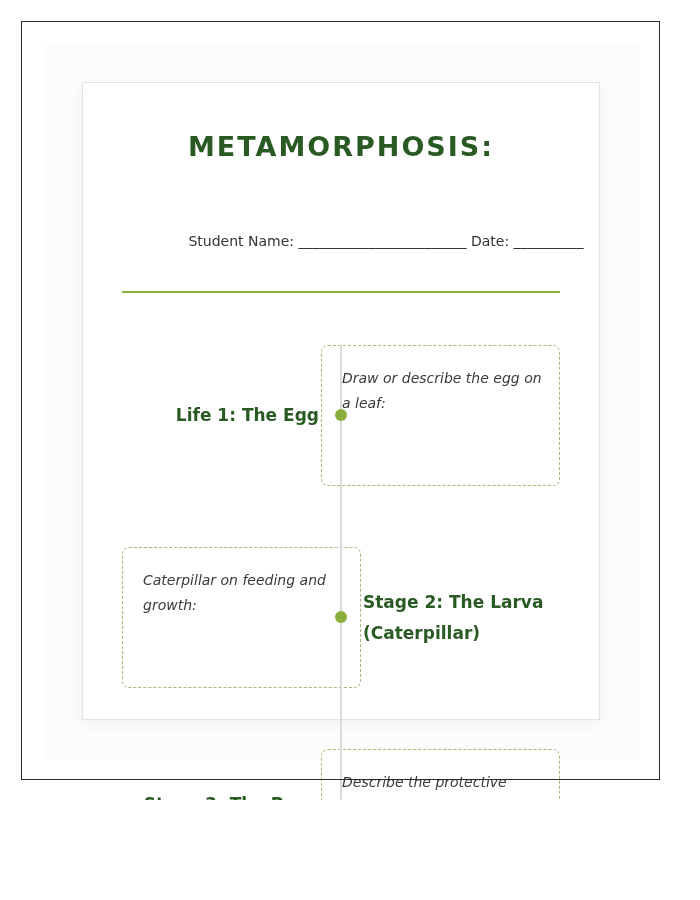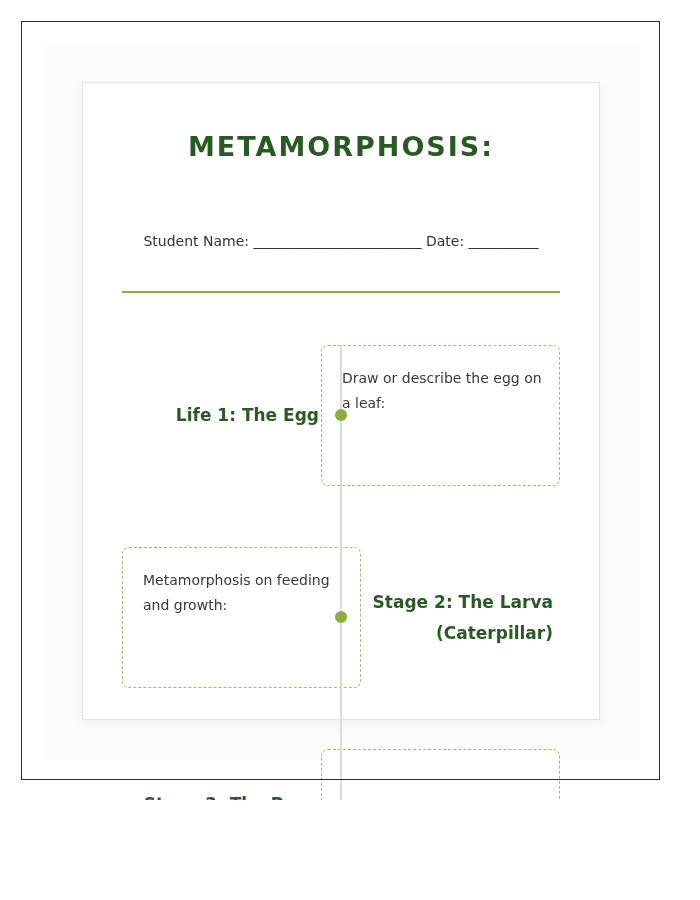--- a/index.html
+++ b/index.html
@@ -67,20 +67,21 @@
   .student-line {
     position: absolute;
     left: 82px;
     top: 233px;
     width: 518px;
     text-align: center;
     font-family: "DejaVu Sans", sans-serif;
     font-size: 14px;
     color: #333333;
     white-space: pre;
+    padding-left: 45px;
   }
   .rule {
     position: absolute;
     left: 122px;
     top: 291px;
     width: 438px;
     height: 2px;
     background: #8cae3c;
   }
   .timeline-line {
@@ -93,38 +94,38 @@
     z-index: 2;
   }
   .stage-label {
     position: absolute;
     color: #2a5a24;
     font-family: "DejaVu Sans", sans-serif;
     font-weight: bold;
     font-size: 17px;
     line-height: 31px;
     z-index: 3;
-    text-align: right;
   }
   .stage-label.left {
     text-align: right;
   }
   .stage-box {
     position: absolute;
     width: 239px;
     height: 141px;
     border: 1px dashed #a9b77a;
     border-radius: 7px;
     box-sizing: border-box;
     background: #ffffff;
     z-index: 1;
   }
   .stage-prompt {
     position: absolute;
     font-family: "DejaVu Sans", sans-serif;
+    font-style: italic;
     font-size: 14px;
     color: #3a3a3a;
     line-height: 25px;
     z-index: 3;
   }
   .dot {
     position: absolute;
     width: 12px;
     height: 12px;
     border-radius: 50%;
@@ -150,21 +151,22 @@
   <div class="rule"></div>
 
   <div class="timeline-line"></div>
 
   <div class="stage-label left" style="left:120px; top:400px; width:199px; white-space:nowrap;">Life 1: The Egg</div>
   <div class="stage-box" style="left:321px; top:345px;"></div>
   <div class="stage-prompt" style="left:342px; top:366px; width:205px;">Draw or describe the egg on a leaf:</div>
   <div class="dot" style="left:335px; top:409px;"></div>
 
   <div class="stage-box" style="left:122px; top:547px;"></div>
-  <div class="stage-prompt" style="left:143px; top:568px; width:190px;">Metamorphosis on feeding and growth:</div>
+  <div class="stage-prompt" style="left:143px; top:568px; width:190px;">Caterpillar on feeding and growth:</div>
   <div class="dot" style="left:335px; top:611px;"></div>
   <div class="stage-label" style="left:363px; top:587px; width:190px;">Stage 2: The Larva (Caterpillar)</div>
 
   <div class="stage-label left" style="left:120px; top:789px; width:199px; white-space:nowrap;">Stage 3: The Pupa</div>
   <div class="stage-box" style="left:321px; top:749px;"></div>
+  <div class="stage-prompt" style="left:342px; top:770px; width:205px;">Describe the protective</div>
 
   <div class="frame"></div>
 </div>
 
 </body></html>

